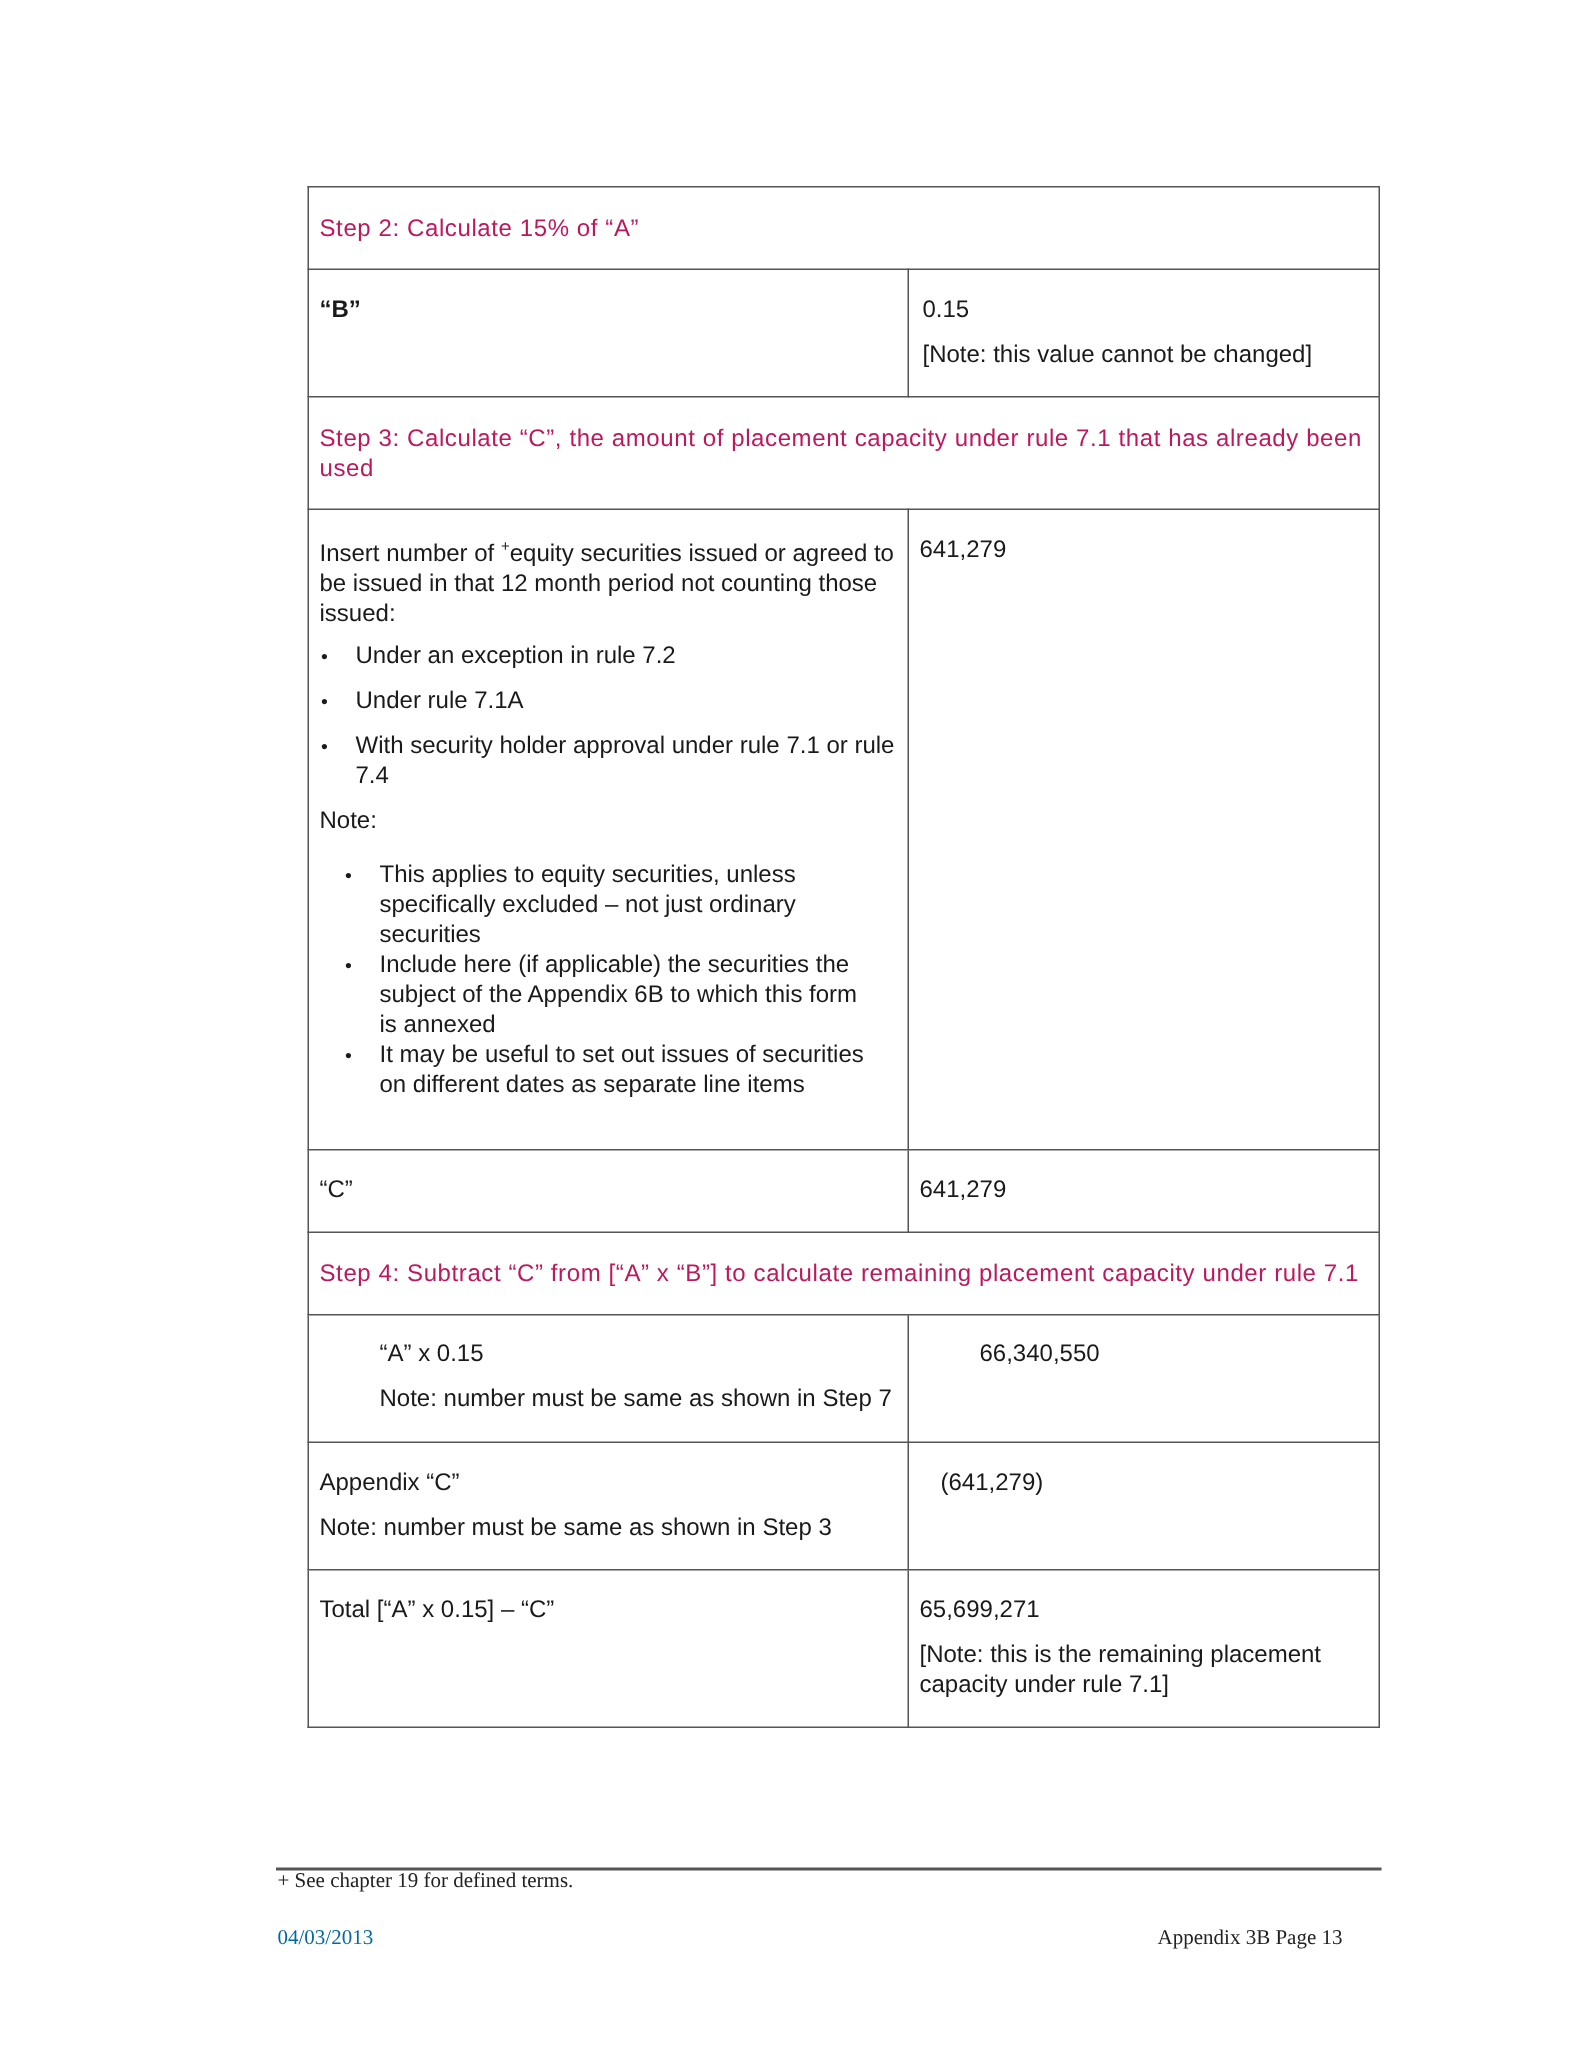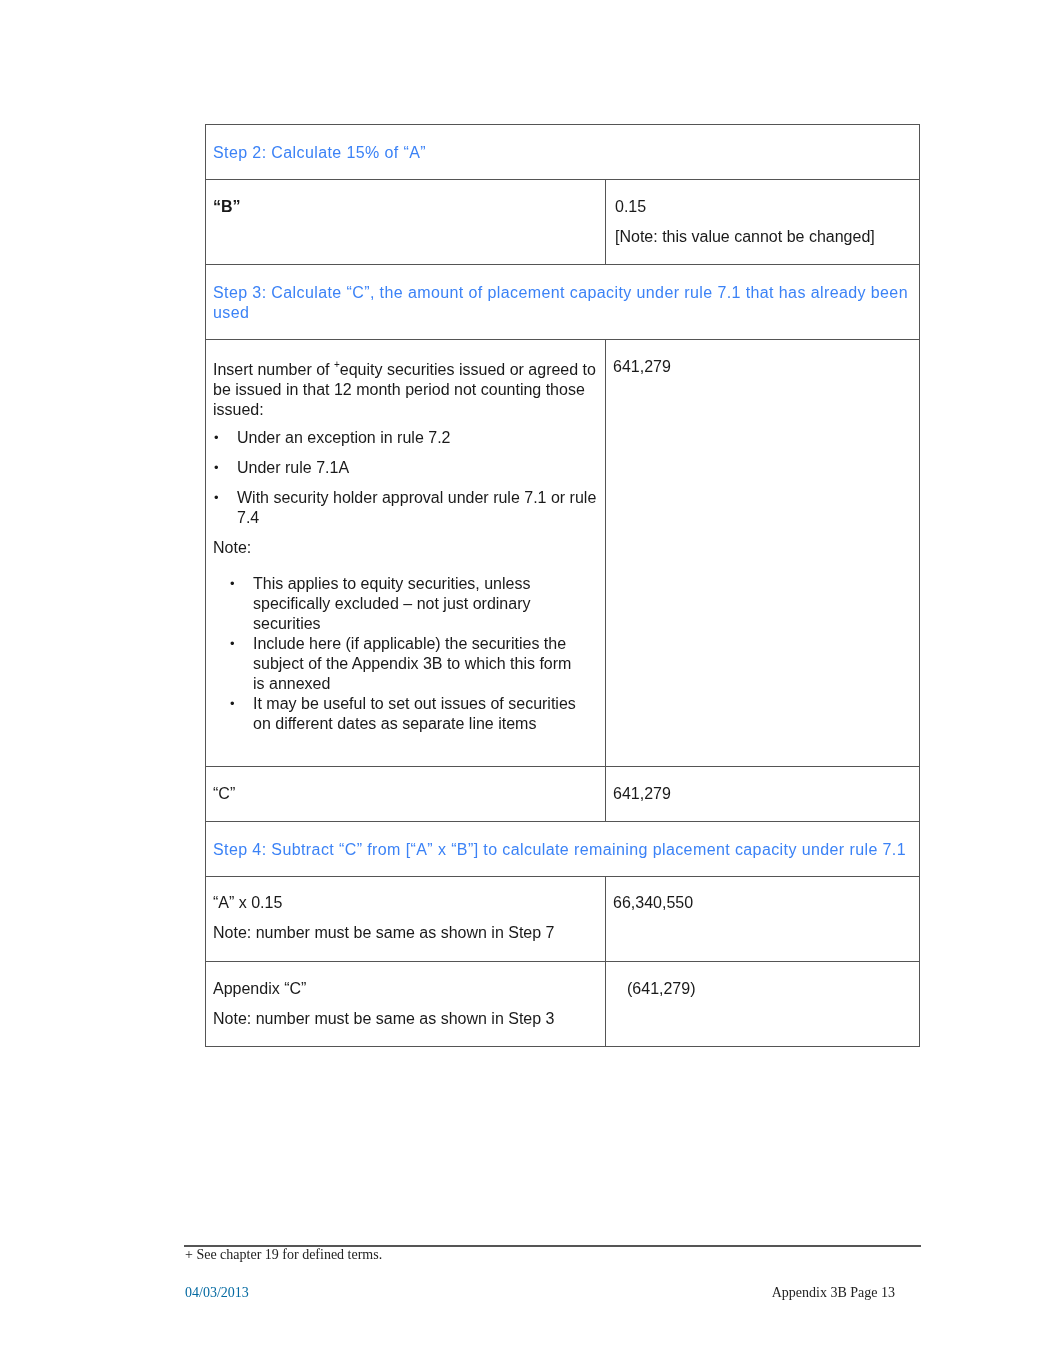--- a/index.html
+++ b/index.html
@@ -31,21 +31,21 @@
       line-height: 20px;
     }
     .calc-table col.c1 { width: 400px; }
     .calc-table col.c2 { width: 314px; }
 
     .step-heading {
       font-size: 20px;
       line-height: 24px;
       letter-spacing: 0.4px;
       padding: 18px 8px 16px 7px !important;
-      color: #3b82f6;
+      color: #be185d;
     }
     .cell { padding: 16px 8px 16px 7px; }
     .cell p { margin: 0; }
     .cell p + p { margin-top: 10px; }
     .bold { font-weight: bold; }
 
     .row-b td { height: 84px; }
     .row-b .cell { padding-top: 17px; }
     .row-b .val { padding-left: 9px; }
     .row-mult td { height: 54px; }
@@ -87,21 +87,21 @@
       position: absolute;
       left: 1px;
       top: 0;
       font-size: 13px;
     }
 
     .row-c td { height: 54px; }
     .row-c .cell { padding-top: 17px; }
 
     .row-ax td { height: 84px; }
-    .row-ax .cell { padding-top: 16px; }
+    .row-ax .cell { padding-top: 16px; margin-left: 40px; }
     .row-sub td { height: 84px; }
     .row-sub .cell { padding-top: 17px; }
     .row-sub .val { padding-left: 21px; }
     .row-total td { height: 104px; }
     .row-total .cell { padding-top: 17px; }
 
     .footer-rule {
       position: absolute;
       left: 184px;
       top: 1245px;
@@ -169,21 +169,21 @@
         <div class="cell">
           <p><span>Insert number of </span><span class="sup">+</span><span>equity securities issued or agreed to be issued in that 12 month period not counting those issued:</span></p>
           <ul class="bul">
             <li>Under an exception in rule 7.2</li>
             <li>Under rule 7.1A</li>
             <li>With security holder approval under rule 7.1 or rule 7.4</li>
           </ul>
           <p class="note-label">Note:</p>
           <ul class="note-bul">
             <li>This applies to equity securities, unless specifically excluded – not just ordinary securities</li>
-            <li>Include here (if applicable) the securities the subject of the Appendix 3B to which this form is annexed</li>
+            <li>Include here (if applicable) the securities the subject of the Appendix 6B to which this form is annexed</li>
             <li>It may be useful to set out issues of securities on different dates as separate line items</li>
           </ul>
         </div>
       </td>
       <td>
         <div class="cell val">
           <p>641,279</p>
         </div>
       </td>
     </tr>
@@ -219,20 +219,33 @@
     <tr class="row-sub">
       <td>
         <div class="cell">
           <p>Appendix “C”</p>
           <p>Note: number must be same as shown in Step 3</p>
         </div>
       </td>
       <td>
         <div class="cell val">
           <p>(641,279)</p>
+        </div>
+      </td>
+    </tr>
+    <tr class="row-total">
+      <td>
+        <div class="cell">
+          <p>Total [“A” x 0.15] – “C”</p>
+        </div>
+      </td>
+      <td>
+        <div class="cell">
+          <p>65,699,271</p>
+          <p>[Note: this is the remaining placement capacity under rule 7.1]</p>
         </div>
       </td>
     </tr>
   </tbody>
 </table>
 
 <div class="footer-rule"></div>
 <div class="footer-note">+ See chapter 19 for defined terms.</div>
 <div class="footer-date">04/03/2013</div>
 <div class="footer-page">Appendix 3B Page 13</div>

